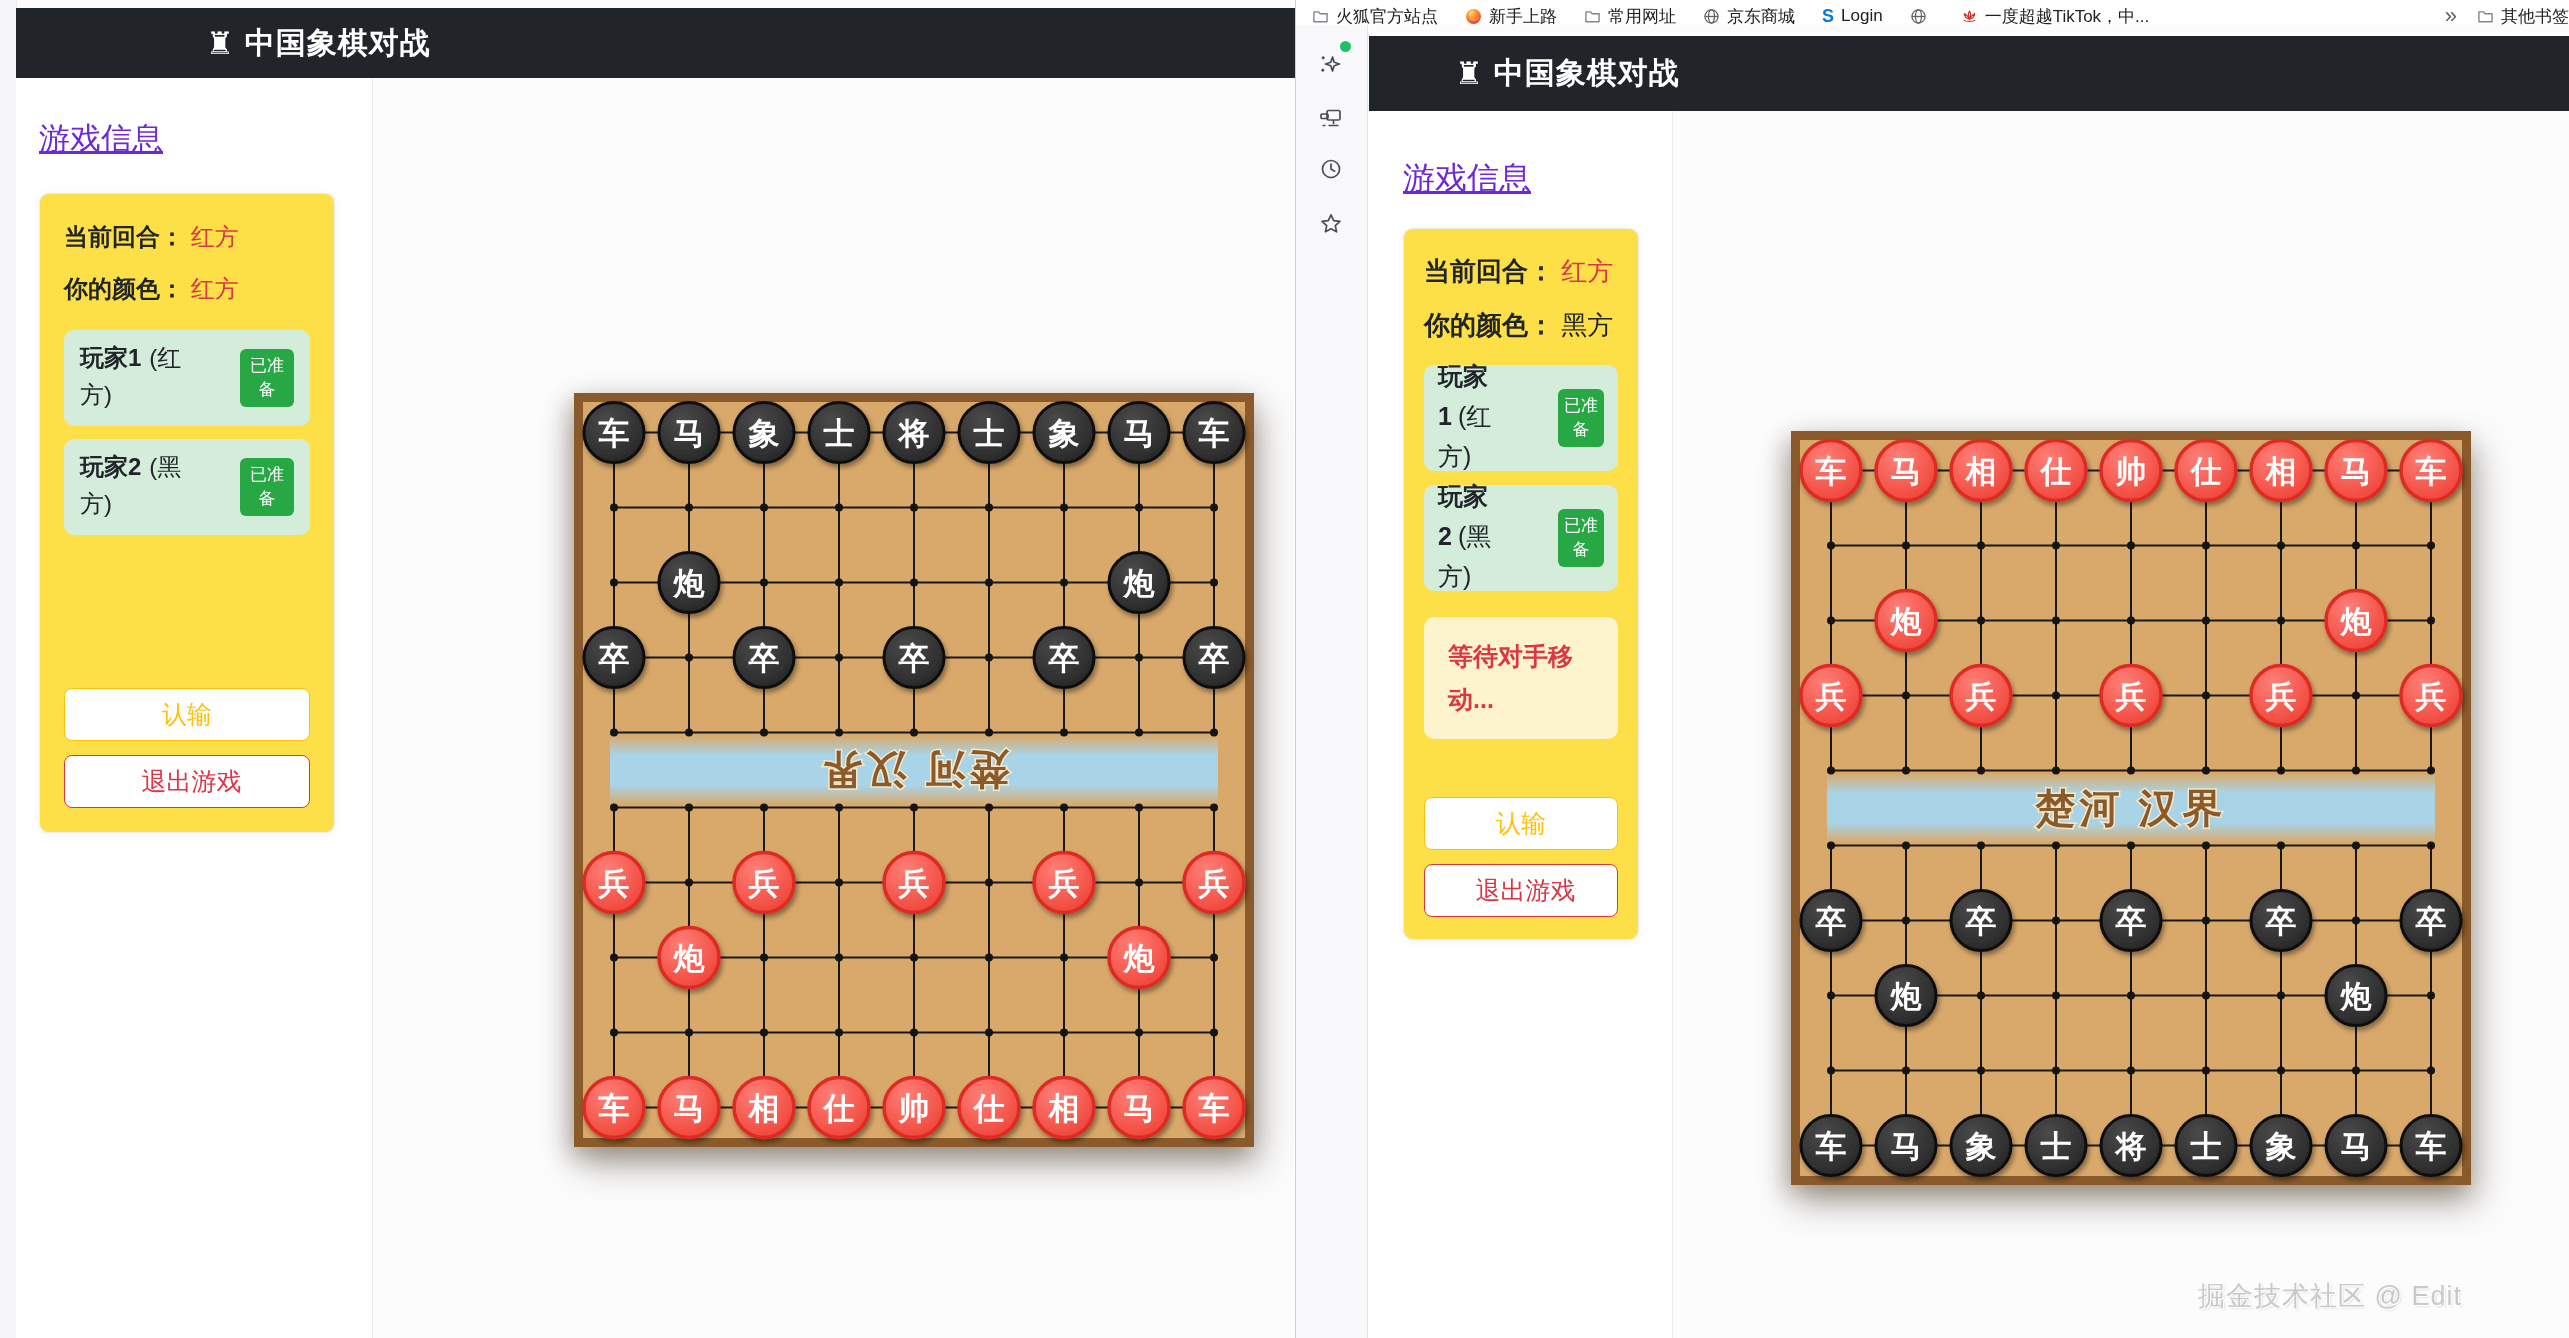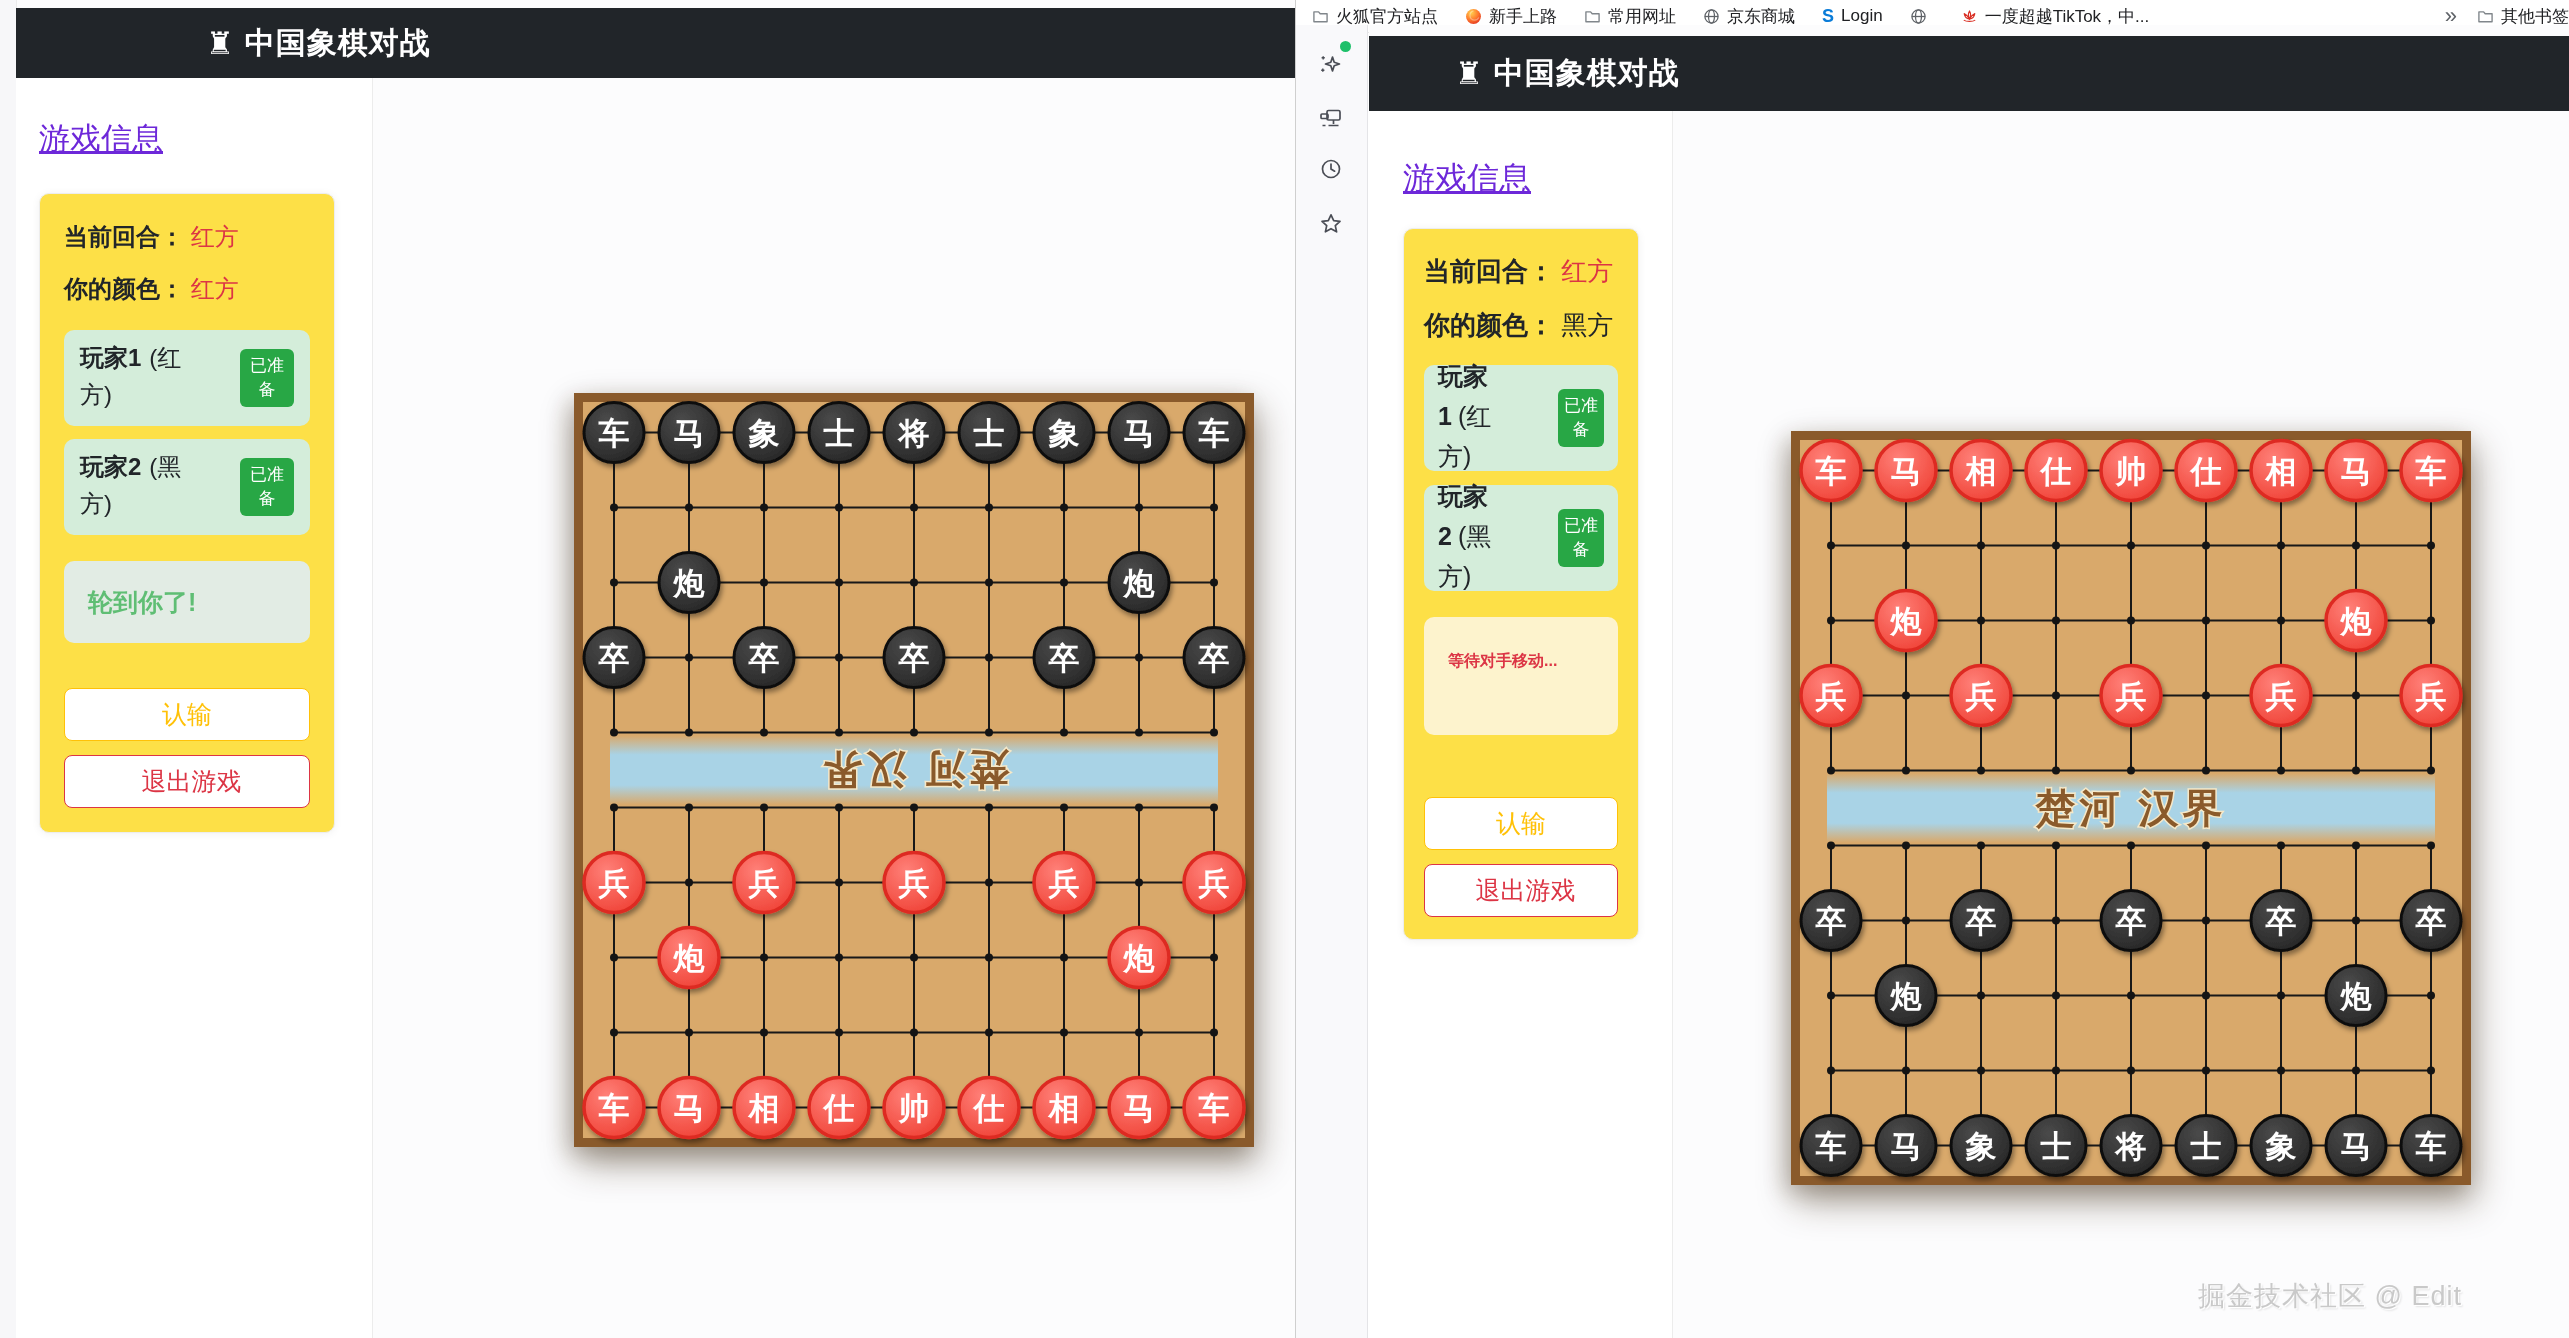--- a/index.html
+++ b/index.html
@@ -71,21 +71,21 @@
   .rw-heading{left:34px;top:46px;font-size:32px;}
   .rw-card{left:34px;top:117px;width:236px;height:712px;padding:26px 20px 22px;}
   .rw-card .info-row{font-size:26px;line-height:32px;}
   .rw-card .info-row.r1{margin-bottom:22px;}
   .rw-card .info-row.r2{margin-bottom:24px;}
   .rw-card .player-card{margin-bottom:14px;height:106px;padding:12px 14px;}
   .rw-card .pname,.rw-card .pside{font-size:25px;}
   .rw-card .pside{margin-left:6px;}
   .rw-card .name-wrap{width:86px;line-height:37px;}
   .rw-card .badge{width:46px;padding:5px 6px;}
-  .rw-status{background:#fdf3cd;color:#dc3545;font-weight:700;font-size:16px;line-height:52px;
+  .rw-status{background:#fdf3cd;color:#dc3545;font-weight:700;font-size:25px;line-height:43px;
     padding:18px 24px;margin-top:12px;min-height:118px;align-items:flex-start;}
   .watermark{right:107px;top:1278px;font-size:27px;color:#c9c9c9;
     text-shadow:1px 1px 0 #ffffff,2px 2px 2px rgba(0,0,0,.10);letter-spacing:1px;}
 </style>
 </head>
 <body>
 
 <div id="canvas">
 
   <div class="abs lw-edge"></div>
@@ -111,21 +111,20 @@
 
       <div class="player-card">
         <span class="name-wrap"><span class="pname">玩家1</span><span class="pside">(红方)</span></span>
         <span class="badge">已准备</span>
       </div>
       <div class="player-card">
         <span class="name-wrap"><span class="pname">玩家2</span><span class="pside">(黑方)</span></span>
         <span class="badge">已准备</span>
       </div>
 
-      <div class="status-box lw-status">轮到你了!</div>
 
       <button class="btn btn-warn">认输</button>
       <button class="btn btn-danger">退出游戏</button>
     </div>
   </div>
 
   <div class="abs board board-left" id="boardL">
       <svg viewBox="0 0 680 754" width="100%" height="100%">
         <defs>
           <linearGradient id="rg13" x1="0" y1="0" x2="0" y2="1">

